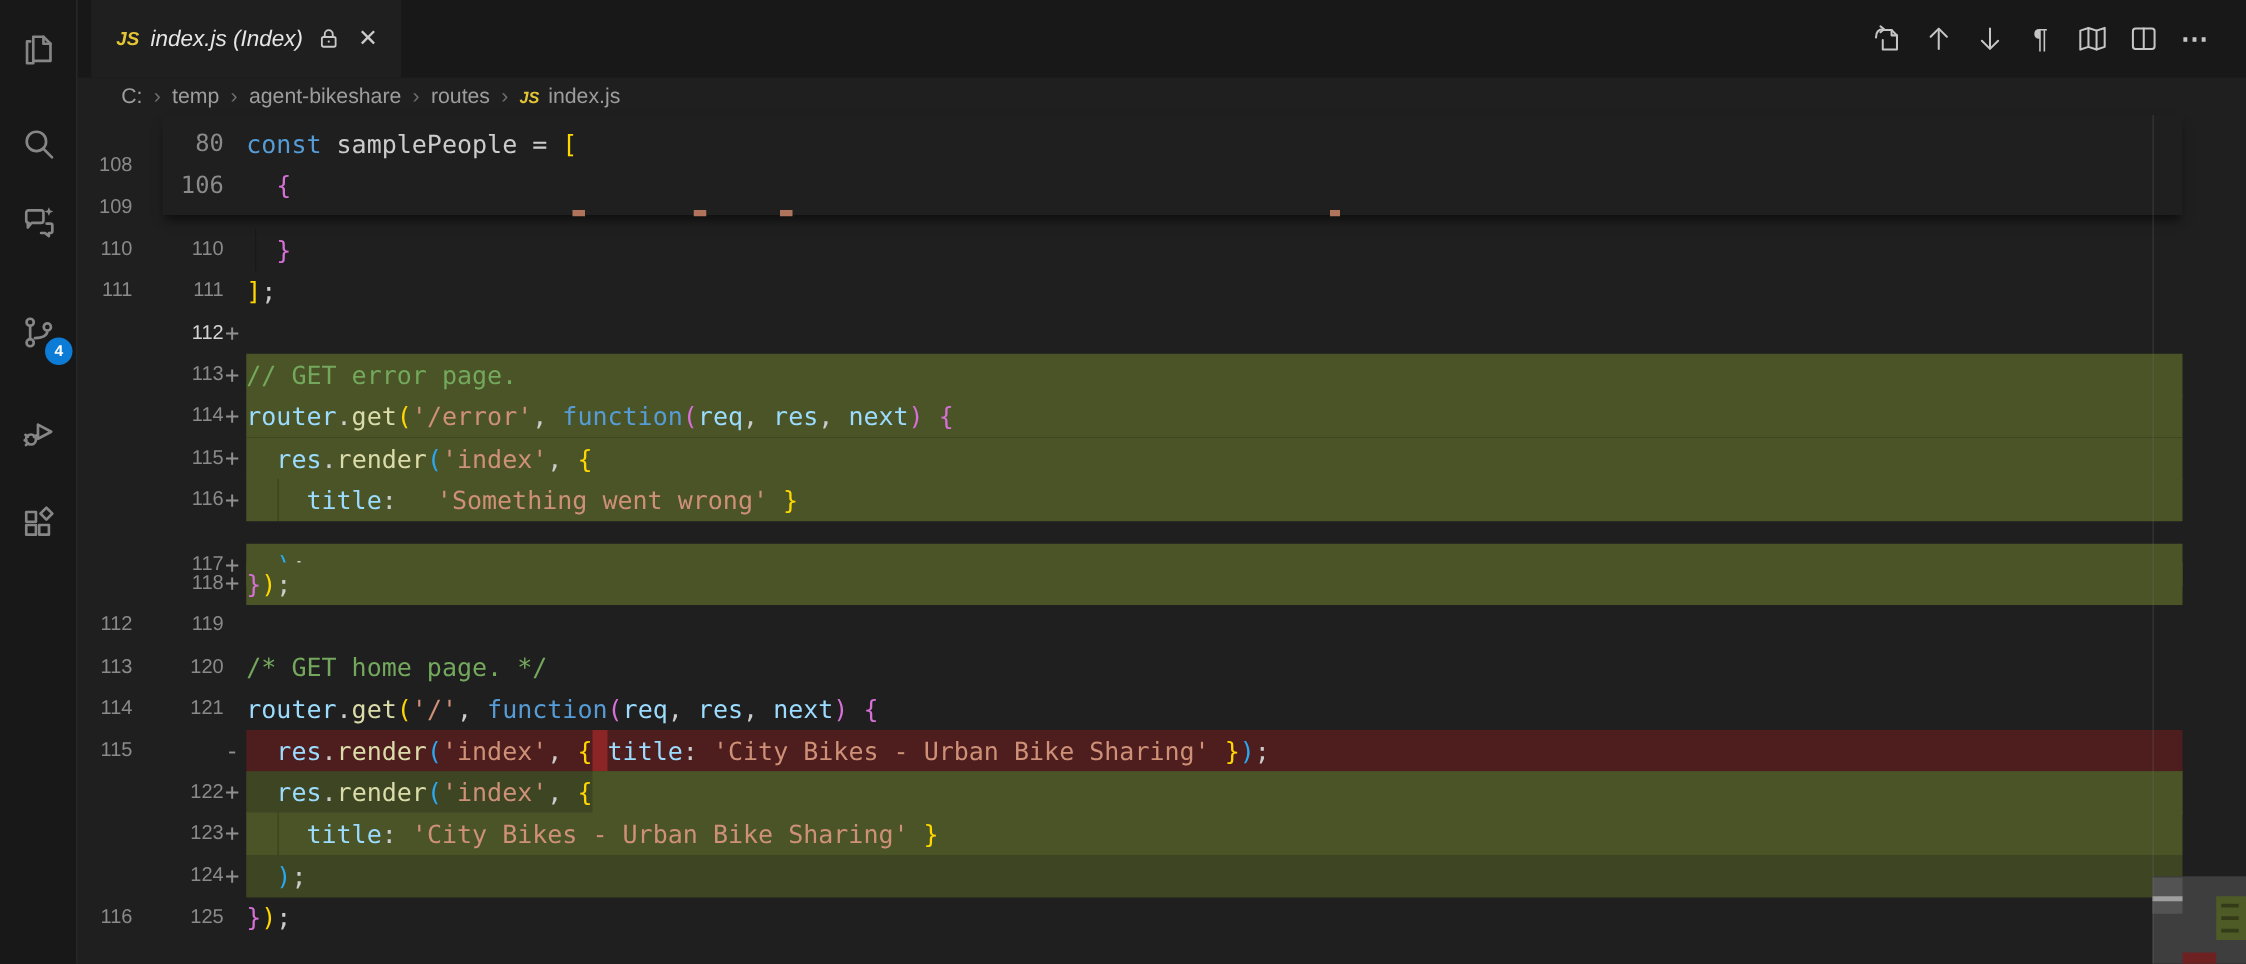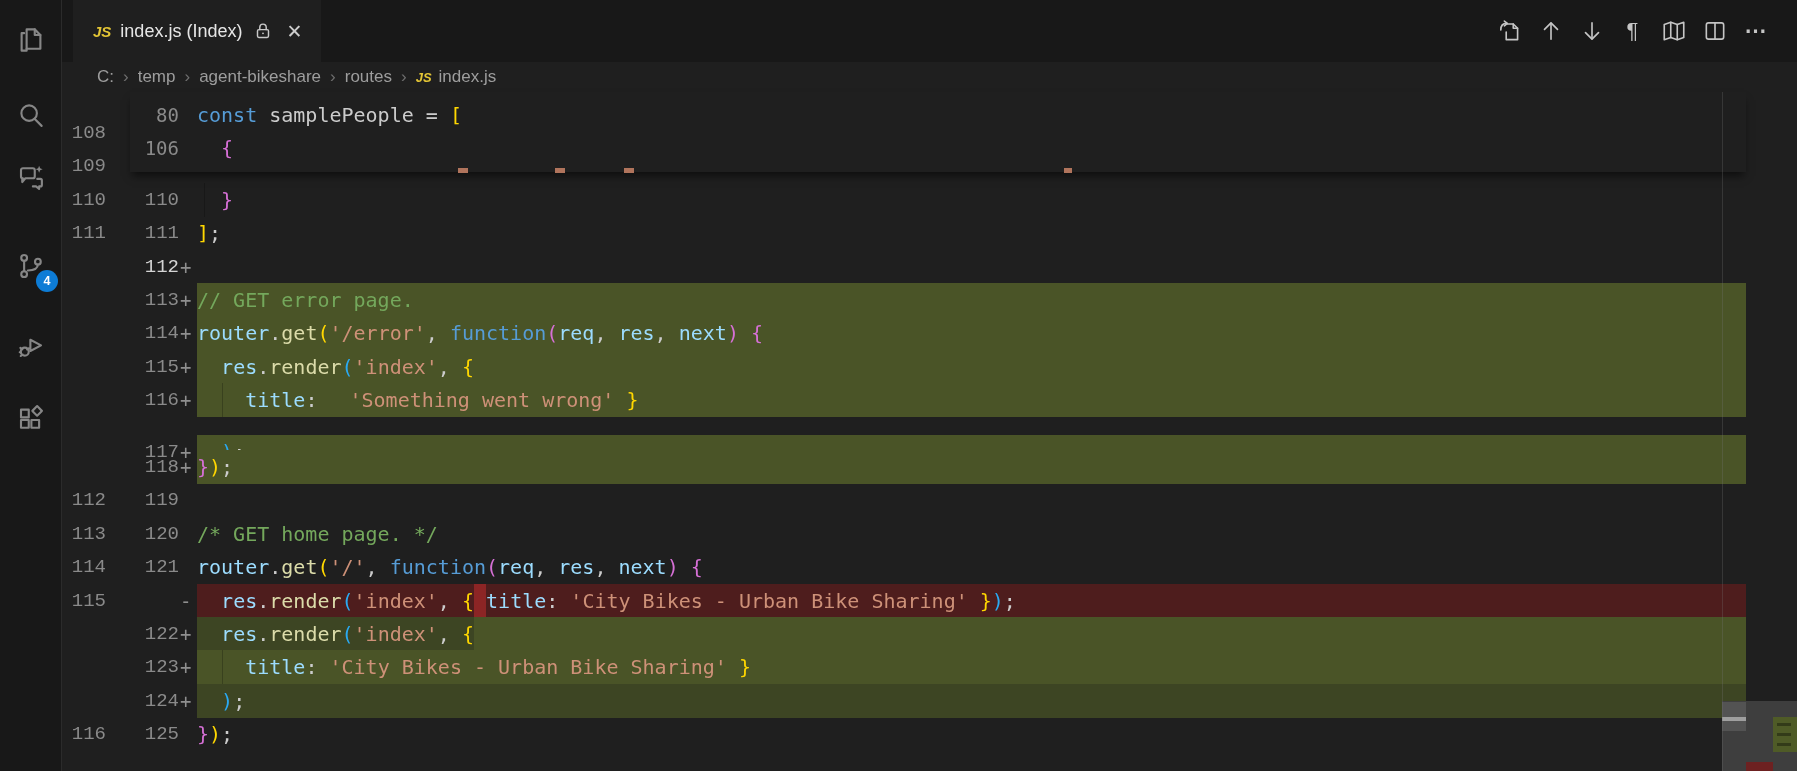--- a/index.html
+++ b/index.html
@@ -15,40 +15,40 @@
   .act-icon svg { stroke:#868686; fill:none; stroke-width:1.7; stroke-linecap:round; stroke-linejoin:round; }
   #scm-badge { position:absolute; left:36px; top:270px; width:22px; height:22px; border-radius:11px;
                color:#fff; font-size:12.5px; font-weight:bold; display:flex; align-items:center;
                justify-content:center; z-index:2; }
 
   
   #tabbar { left:62px; top:0; width:1735px; height:62px; background:#181818; z-index:20; }
   #tab { position:absolute; left:11px; top:0; width:248px; height:62px; background:#1f1f1f;
          display:flex; align-items:center; padding:0 10px 0 20px; cursor:pointer; }
   #tab-js { font-size:15px; font-weight:bold; font-style:italic; margin-right:9px; }
-  #tab-title { font-size:18px; color:#e6e6e6; white-space:nowrap; }
+  #tab-title { font-size:18px; font-style:italic; color:#e6e6e6; white-space:nowrap; }
   #tab-lock { margin-left:10px; display:flex; }
   #tab-close { margin-left:12px; color:#cccccc; font-size:19px; cursor:pointer; }
   #tab-actions { position:absolute; right:28px; top:0; height:62px; display:flex; align-items:center; gap:14px; }
   .tab-action { width:27px; height:27px; display:flex; align-items:center; justify-content:center;
                 cursor:pointer; color:#c5c5c5; font-size:22px; }
   .tab-action svg { stroke:#c5c5c5; fill:none; stroke-width:1.5; stroke-linecap:round; stroke-linejoin:round; }
 
   
   #breadcrumb { left:62px; top:62px; width:1735px; height:30px; background:#1f1f1f;
                 display:flex; align-items:center; padding-left:35px; z-index:5; }
   .bc-item { color:#9d9d9d; font-size:17px; cursor:pointer; }
   .bc-sep { color:#6f6f6f; font-size:17px; margin:0 9px; }
   .bc-js { font-size:13px; font-weight:bold; font-style:italic; margin-right:7px; }
 
   
   #editor { left:62px; top:92px; width:1735px; height:679px; background:#1f1f1f; }
   .row { position:absolute; left:0; width:1735px; height:34px; }
   .gut-old, .gut-new { position:absolute; top:0; height:34px; line-height:34px; text-align:right;
-        font-family:Liberation Mono, monospace; font-size:19px; color:#8a8a8a; cursor:pointer; }
+        font-family:Liberation Sans, sans-serif; font-size:16px; color:#8a8a8a; cursor:pointer; }
   .gut-old { left:0px; width:44px; }
   .gut-new { left:50px; width:67px; }
   .gut-mark { position:absolute; left:118px; top:0; width:18px; height:34px; line-height:34px;
         font-family:"DejaVu Sans Mono", monospace; font-size:19px; color:#8f8f8f; }
   .content { position:absolute; left:135px; top:0; width:1549px; height:34px; display:flex;
         align-items:center; font-family:"DejaVu Sans Mono", monospace; font-size:20px;
         line-height:34px; white-space:pre; cursor:text; }
   .tail-fill { flex:1; height:34px; }
   .guide { position:absolute; top:0; width:1px; height:34px; background:rgba(0,0,0,0.22); }
   .cursor { position:absolute; left:0px; top:3px; width:2.5px; height:28px; background:#f2f2f2; }

